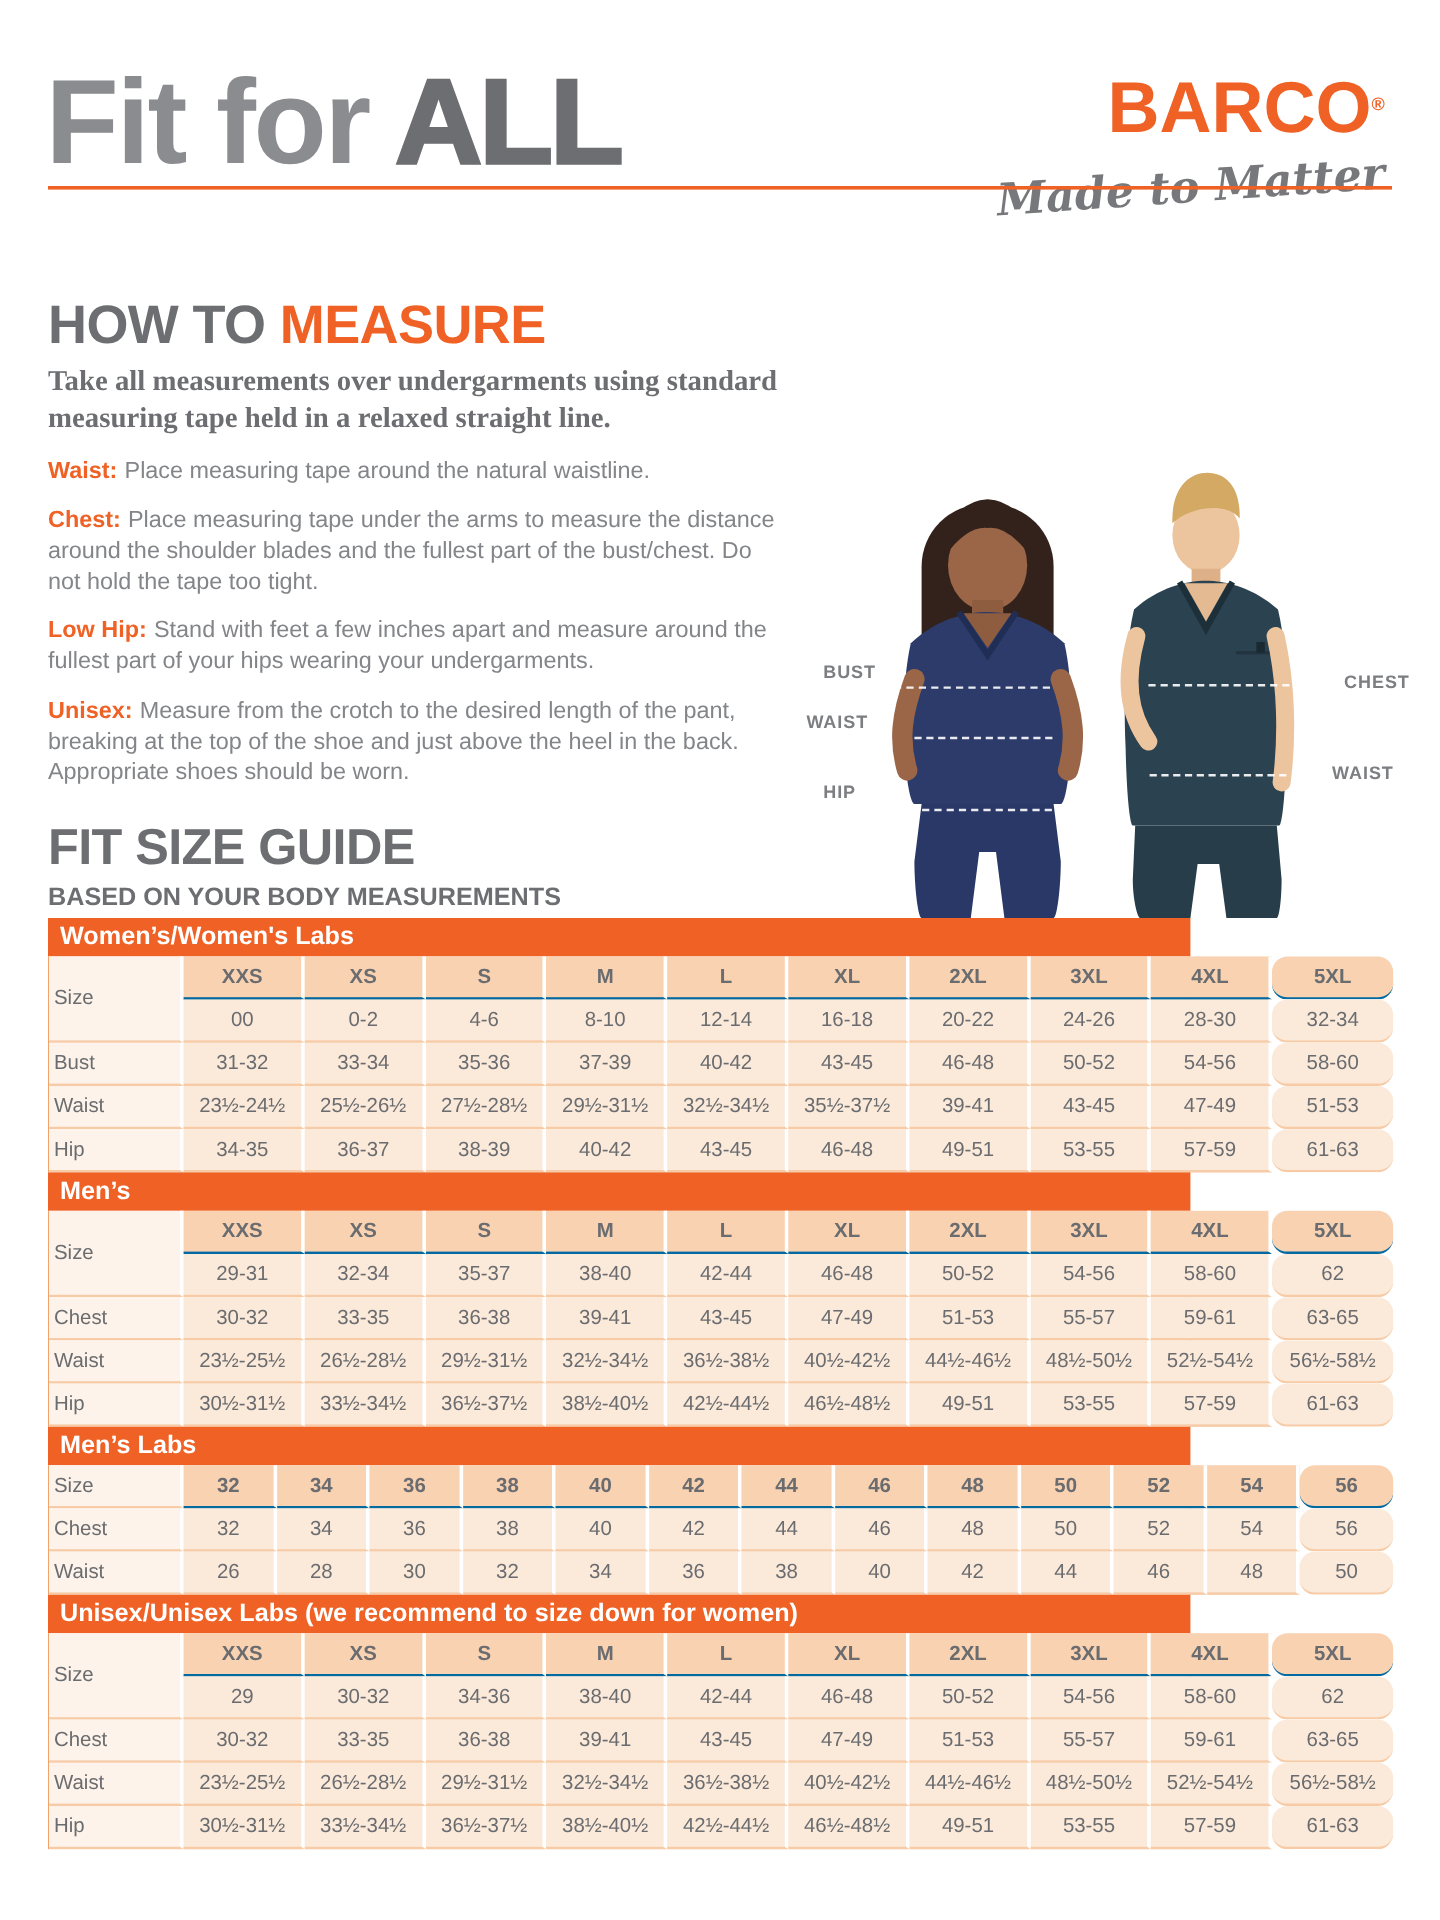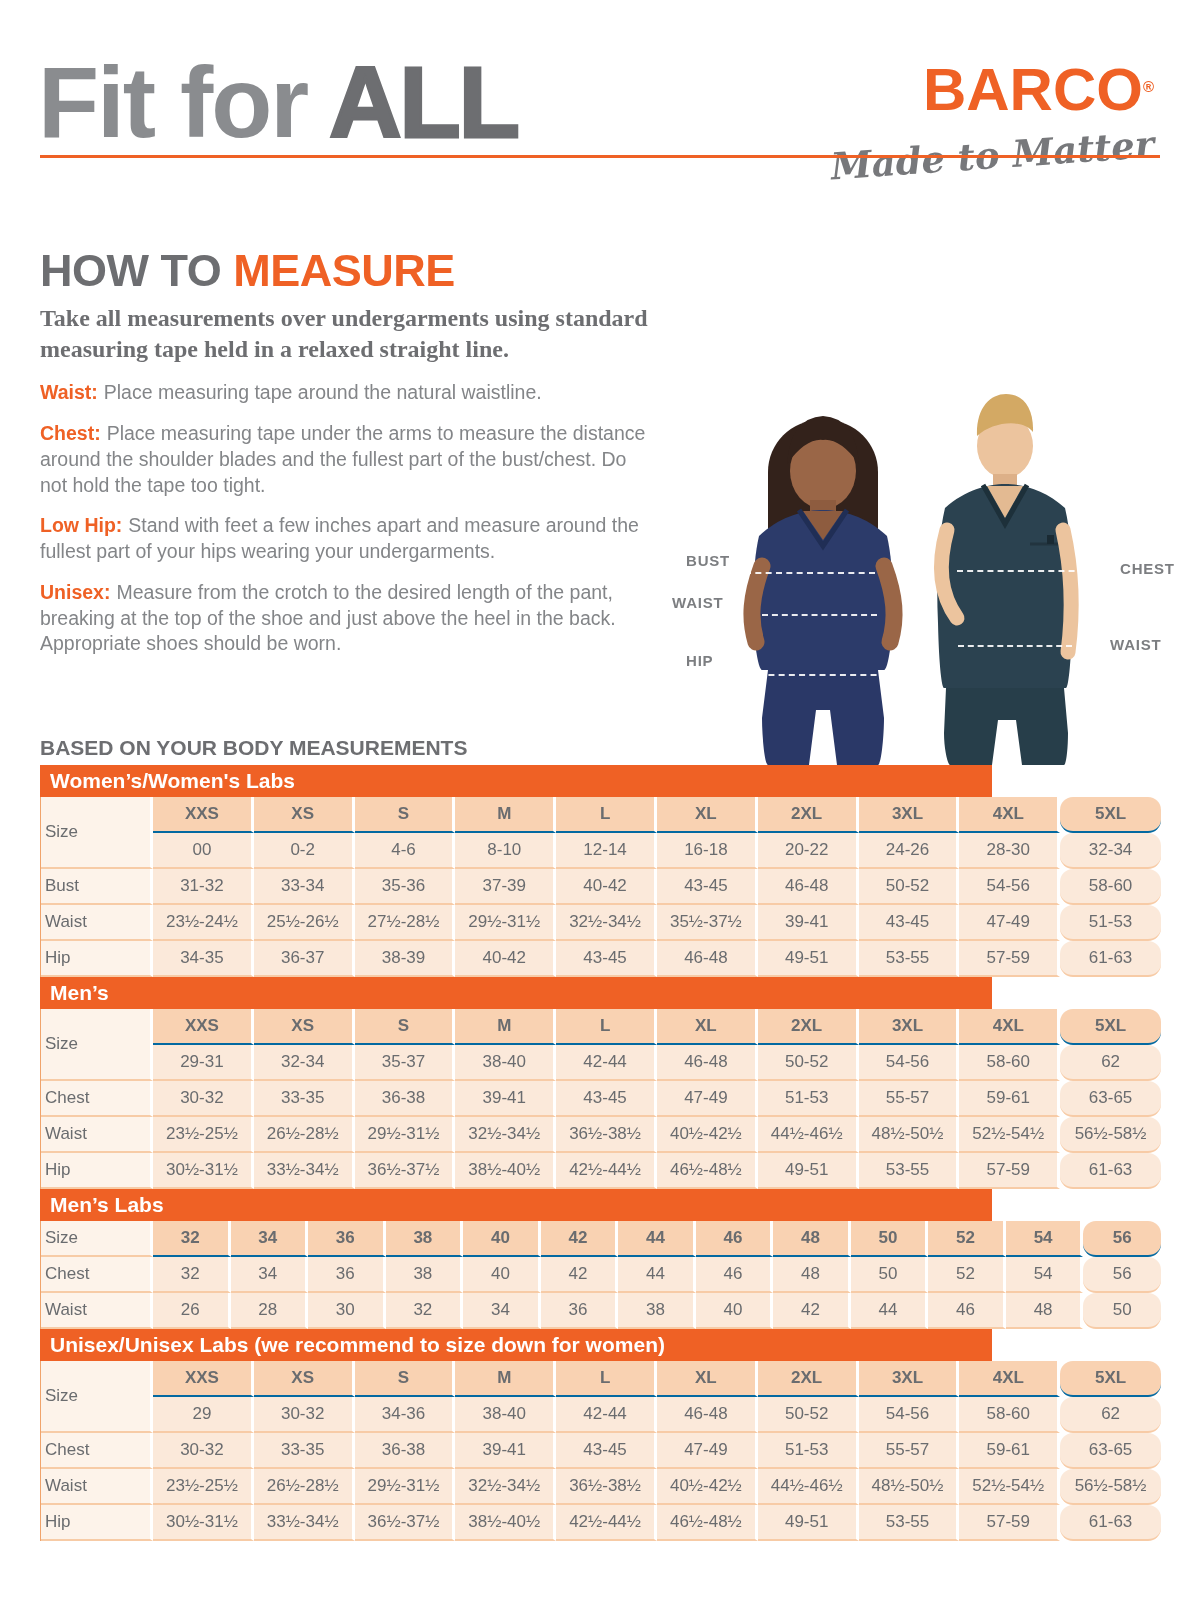--- a/index.html
+++ b/index.html
@@ -107,20 +107,21 @@
     <div class="dash" style="left:317px;top:192px;width:148px;"></div>
     <div class="dash" style="left:318px;top:267px;width:114px;"></div>
 
     <div class="fig-label" style="left:46px;top:174px;">BUST</div>
     <div class="fig-label" style="left:32px;top:216px;">WAIST</div>
     <div class="fig-label" style="left:46px;top:274px;">HIP</div>
     <div class="fig-label" style="left:480px;top:182px;">CHEST</div>
     <div class="fig-label" style="left:470px;top:258px;">WAIST</div>
   </div>
 
+  <div class="fsg-head">FIT SIZE GUIDE</div>
   <div class="fsg-sub">BASED ON YOUR BODY MEASUREMENTS</div>
 
   <div class="tables">
     <section>
       <div class="banner">Women’s/Women's Labs</div>
       <div class="tbl-wrap">
           <table class="size-table">
             <colgroup>
               <col style="width: 112px;">
               <col>

